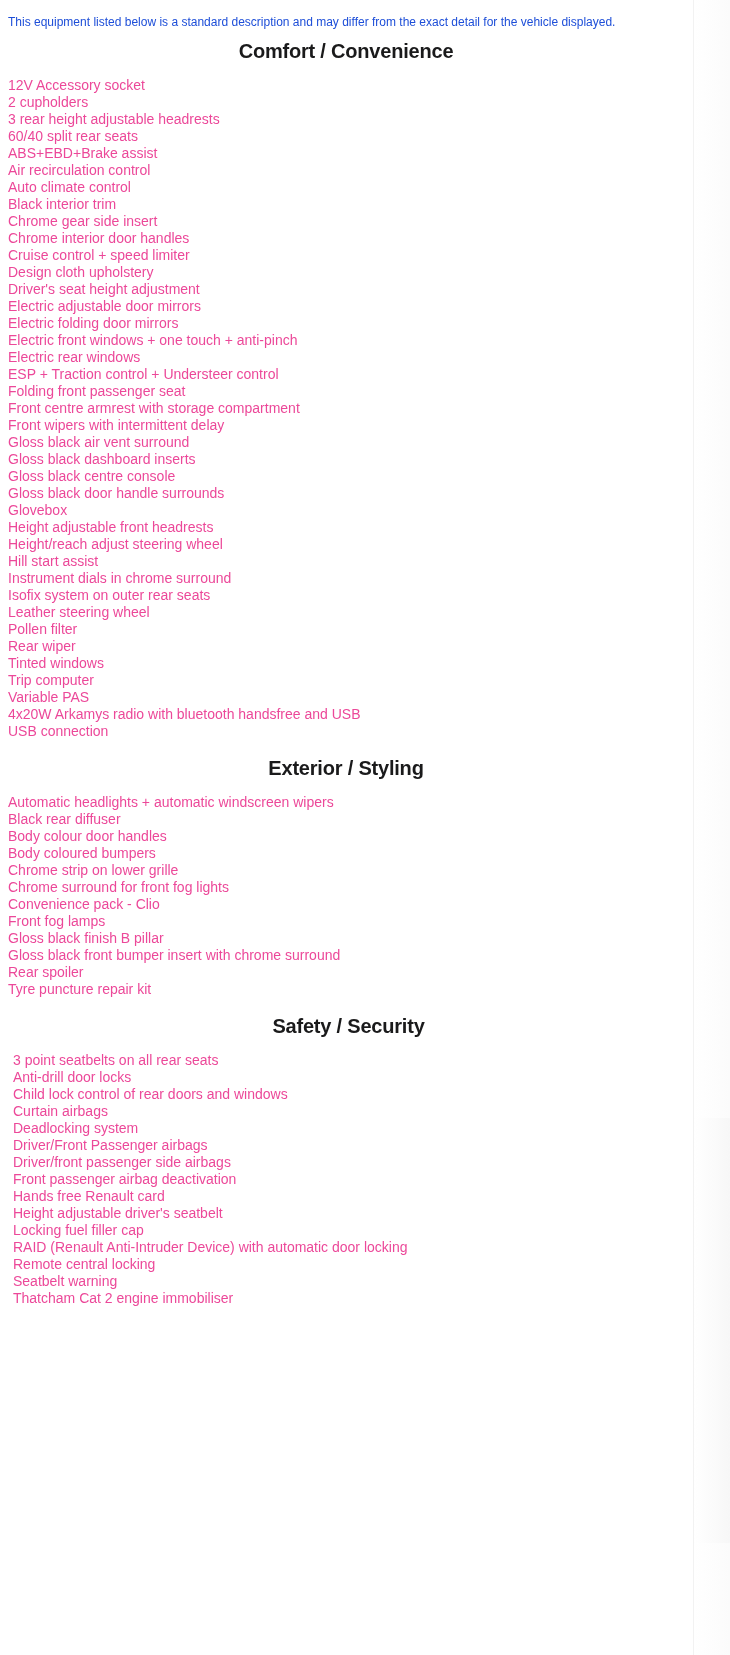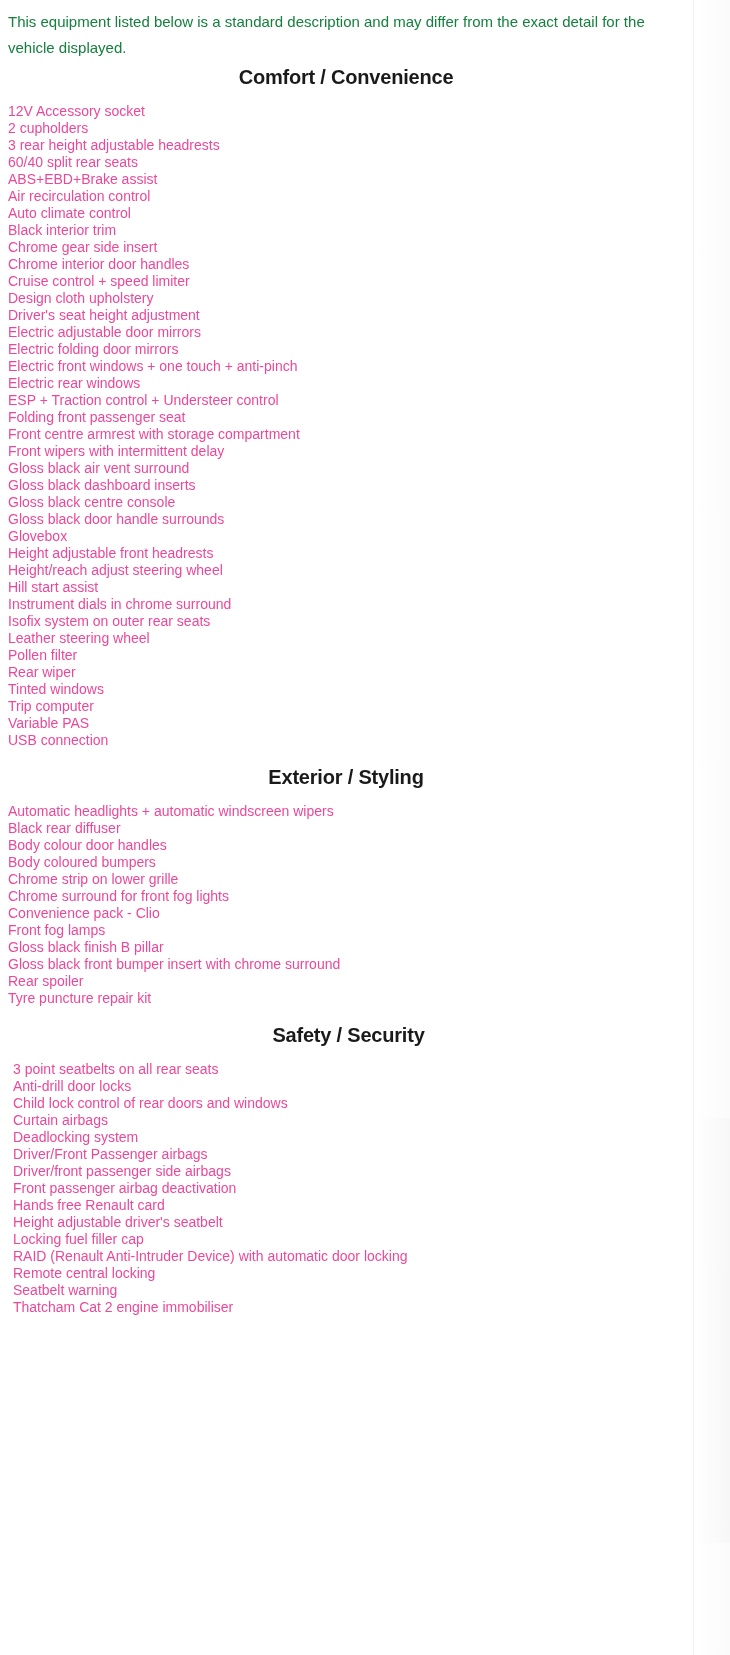--- a/index.html
+++ b/index.html
@@ -18,23 +18,23 @@
   .content {
     position: absolute;
     top: 0;
     left: 0;
     width: 694px;
     box-sizing: border-box;
     padding: 9px 10px 0 8px;
   }
   .intro {
     margin: 0;
-    font-size: 15px;
+    font-size: 12px;
     line-height: 26px;
-    color: #15803d;
+    color: #1d4ed8;
     max-width: 648px;
   }
   .equip-section h2 {
     margin: 17px 0 15px 0;
     font-size: 20px;
     line-height: 22px;
     font-weight: 700;
     color: #1a1a1b;
     letter-spacing: -0.2px;
     text-align: center;
@@ -116,20 +116,21 @@
           <li>Leather steering wheel</li>
           <li>Pollen filter</li>
           <li>Rear wiper</li>
           <li>Tinted windows</li>
           <li>Trip computer</li>
           <li>Variable PAS</li>
         </ul>
       </section>
       <section class="equip-section">
         <ul>
+          <li>4x20W Arkamys radio with bluetooth handsfree and USB</li>
           <li>USB connection</li>
         </ul>
       </section>
       <section class="equip-section">
         <h2>Exterior / Styling</h2>
         <ul>
           <li>Automatic headlights + automatic windscreen wipers</li>
           <li>Black rear diffuser</li>
           <li>Body colour door handles</li>
           <li>Body coloured bumpers</li>

